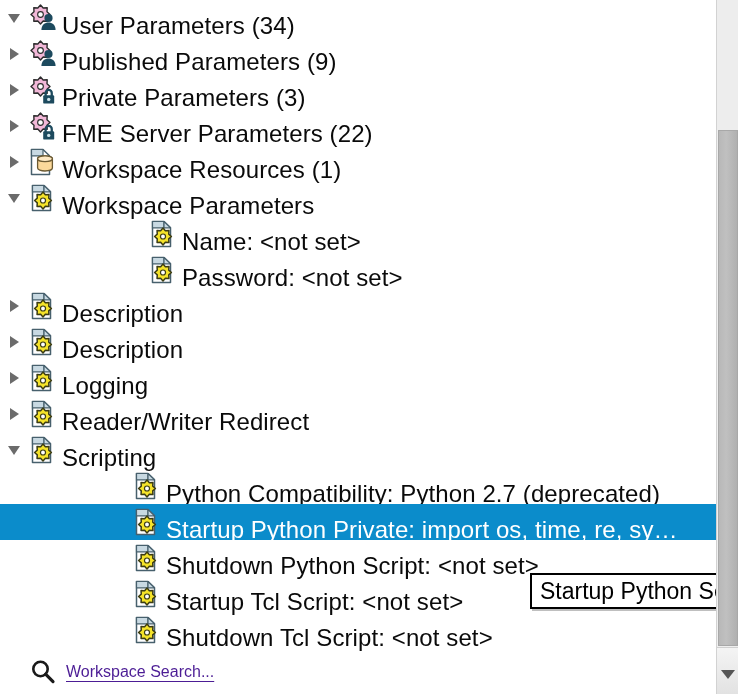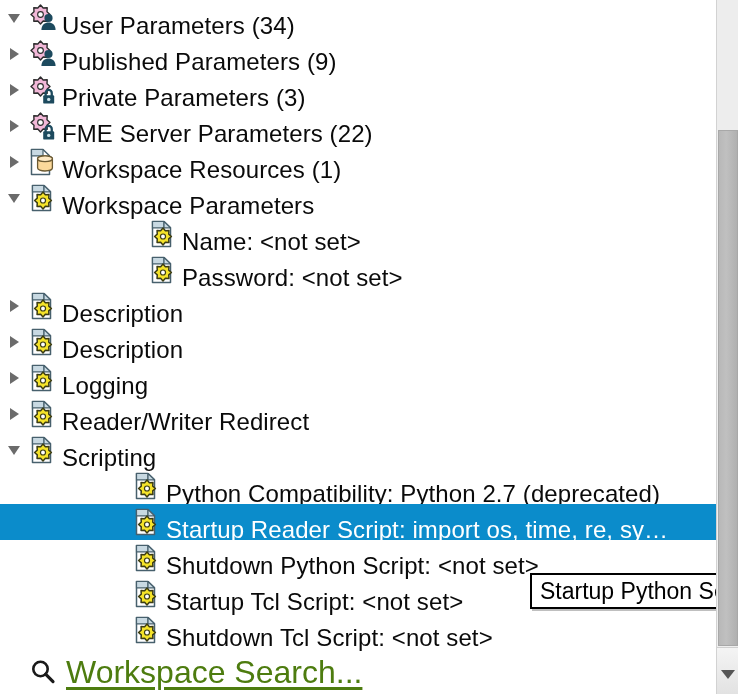--- a/index.html
+++ b/index.html
@@ -118,22 +118,22 @@
     padding-left: 26px;
   }
   #search-row .mag {
     width: 34px;
     min-width: 34px;
     display: flex;
     align-items: center;
     justify-content: center;
   }
   #search-link {
-    font-size: 32px;
-    color: #4d7c0f;
+    font-size: 16px;
+    color: #4c1d95;
     text-decoration: underline;
     text-underline-offset: 4px;
     padding-left: 6px;
     cursor: pointer;
   }
 
   
   #tooltip {
     position: absolute;
     left: 530px;
@@ -417,21 +417,21 @@
         <span class="twisty empty"></span>
         <span class="ticon">
           <svg width="30" height="30" viewBox="0 0 30 30">
             <path d="M4.5 2.5 h11.5 l6.5 6.3 v18.7 h-18 z" fill="#ffffff" stroke="#47606d" stroke-width="1.5" stroke-linejoin="round"></path>
             <path d="M4.5 2.5 h11.5 l0 6.3 h-11.5 z" fill="#c8d9e2" stroke="#47606d" stroke-width="1.2"></path>
             <path d="M16 2.5 l6.5 6.3 h-6.5 z" fill="#c8d9e2" stroke="#47606d" stroke-width="1.2" stroke-linejoin="round"></path>
             <polygon points="15.00,9.10 17.38,11.76 20.94,11.56 20.74,15.12 23.40,17.50 20.74,19.88 20.94,23.44 17.38,23.24 15.00,25.90 12.62,23.24 9.06,23.44 9.26,19.88 6.60,17.50 9.26,15.12 9.06,11.56 12.62,11.76" fill="#f5e32a" stroke="#3d3d14" stroke-width="1.5" stroke-linejoin="round"></polygon>
             <circle cx="15" cy="17.5" r="2.52" fill="#ffffff" stroke="#3d3d14" stroke-width="1.2000000000000002"></circle>
           </svg>
         </span>
-        <span class="row-label">Startup Reader Script: import os, time, re, sy…</span>
+        <span class="row-label">Startup Python Private: import os, time, re, sy…</span>
       </div>
       <div class="row lvl3">
         <span class="twisty empty"></span>
         <span class="ticon">
           <svg width="30" height="30" viewBox="0 0 30 30">
             <path d="M4.5 2.5 h11.5 l6.5 6.3 v18.7 h-18 z" fill="#ffffff" stroke="#47606d" stroke-width="1.5" stroke-linejoin="round"></path>
             <path d="M4.5 2.5 h11.5 l0 6.3 h-11.5 z" fill="#c8d9e2" stroke="#47606d" stroke-width="1.2"></path>
             <path d="M16 2.5 l6.5 6.3 h-6.5 z" fill="#c8d9e2" stroke="#47606d" stroke-width="1.2" stroke-linejoin="round"></path>
             <polygon points="15.00,9.10 17.38,11.76 20.94,11.56 20.74,15.12 23.40,17.50 20.74,19.88 20.94,23.44 17.38,23.24 15.00,25.90 12.62,23.24 9.06,23.44 9.26,19.88 6.60,17.50 9.26,15.12 9.06,11.56 12.62,11.76" fill="#f5e32a" stroke="#3d3d14" stroke-width="1.5" stroke-linejoin="round"></polygon>
             <circle cx="15" cy="17.5" r="2.52" fill="#ffffff" stroke="#3d3d14" stroke-width="1.2000000000000002"></circle>

